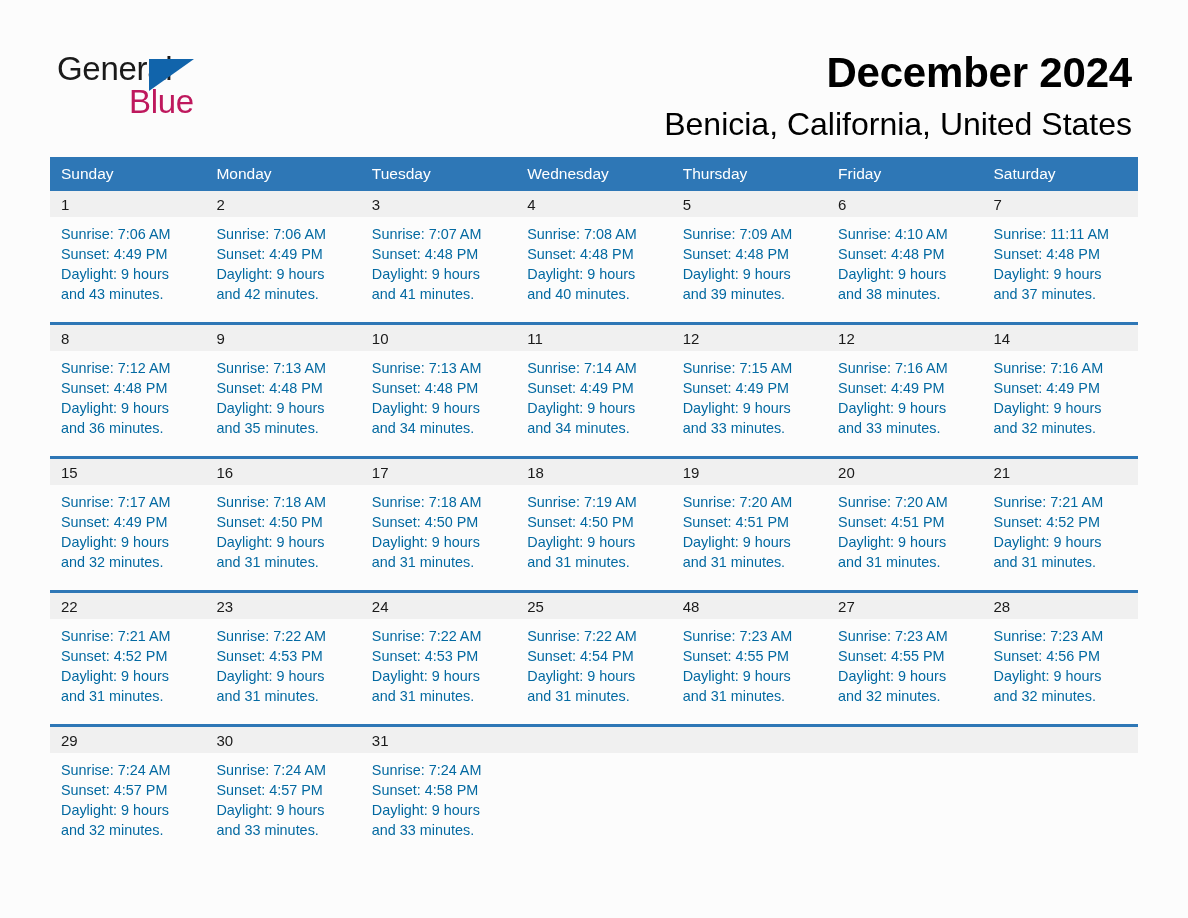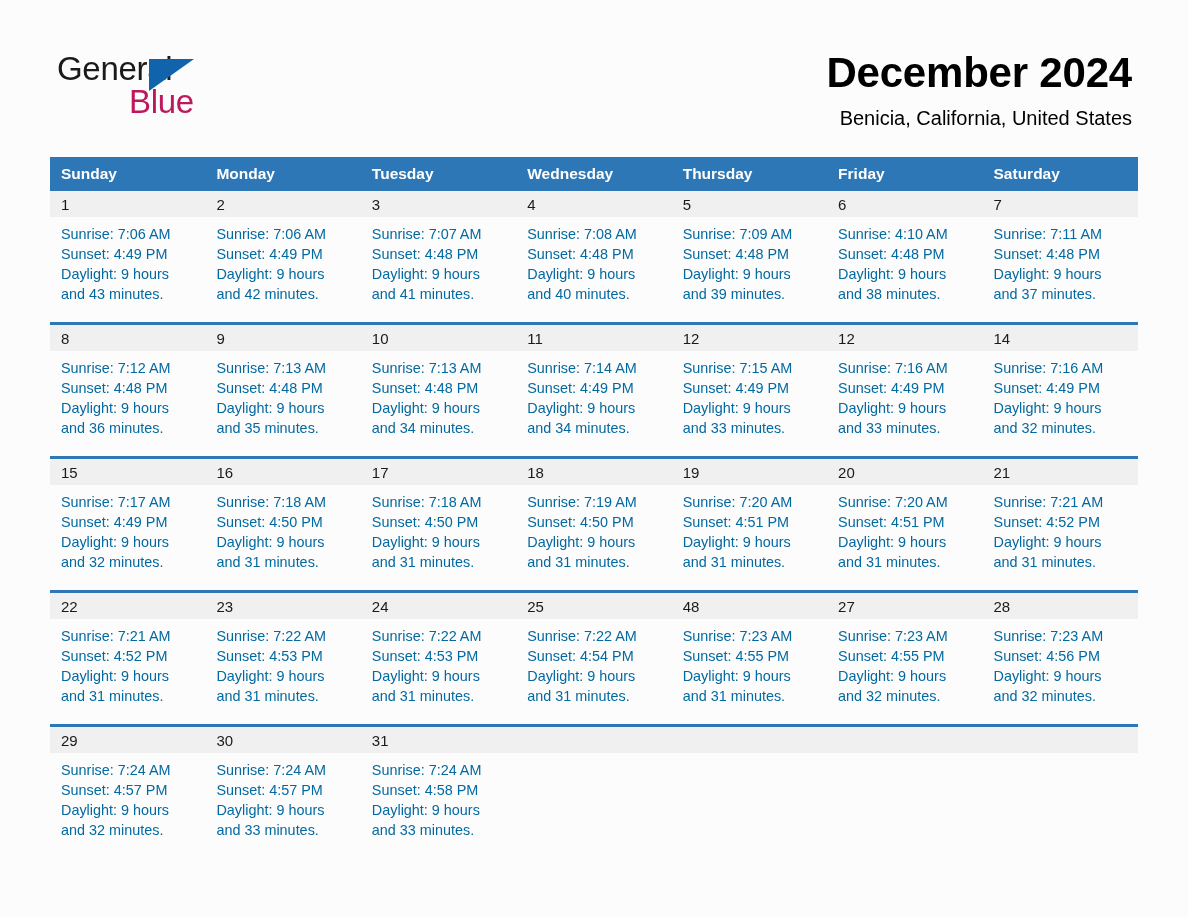--- a/index.html
+++ b/index.html
@@ -73,39 +73,39 @@
   .month-title {
     font-size: 42px;
     font-weight: bold;
     color: #000;
     line-height: 1.08;
     letter-spacing: -0.2px;
     white-space: nowrap;
   }
   .location {
     margin-top: 12px;
-    font-size: 20px;
+    font-size: 32px;
     color: #000;
     line-height: 1.1;
     white-space: nowrap;
   }
 
   
   .calendar {
     position: absolute;
     left: 50px;
     top: 157px;
     width: 1088px;
     border-collapse: collapse;
     table-layout: fixed;
   }
   .calendar th {
     background: #2e77b6;
     color: #ffffff;
-    font-weight: bold;
+    font-weight: normal;
     font-size: 15.5px;
     text-align: left;
     padding: 8px 0 8px 11px;
     height: 18px;
     vertical-align: middle;
   }
   .calendar col { width: 155.43px; }
 
   .week-row td {
     padding: 0;
@@ -245,21 +245,21 @@
                 <div>Sunset: 4:48 PM</div>
                 <div>Daylight: 9 hours</div>
                 <div>and 38 minutes.</div>
               </div>
             </div>
           </td>
         <td>
             <div class="daycell">
               <div class="daynum-strip">7</div>
               <div class="details">
-                <div>Sunrise: 7:11 AM</div>
+                <div>Sunrise: 11:11 AM</div>
                 <div>Sunset: 4:48 PM</div>
                 <div>Daylight: 9 hours</div>
                 <div>and 37 minutes.</div>
               </div>
             </div>
           </td>
       </tr>
 
       <tr class="week-row">
         <td>

